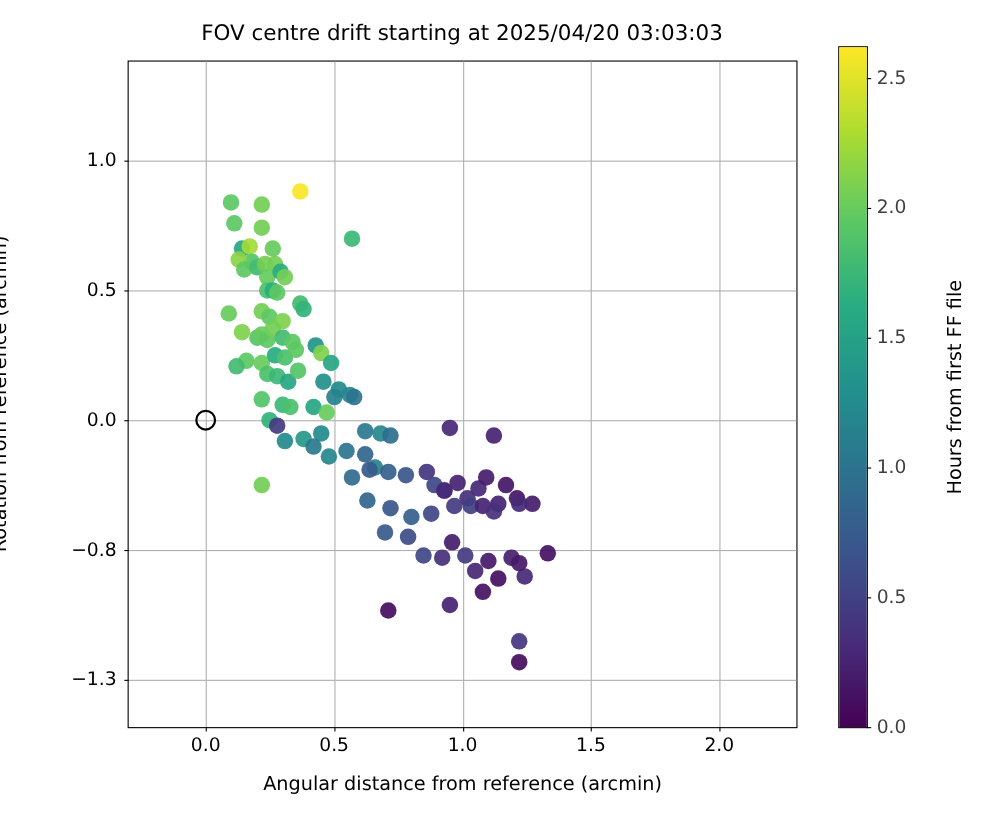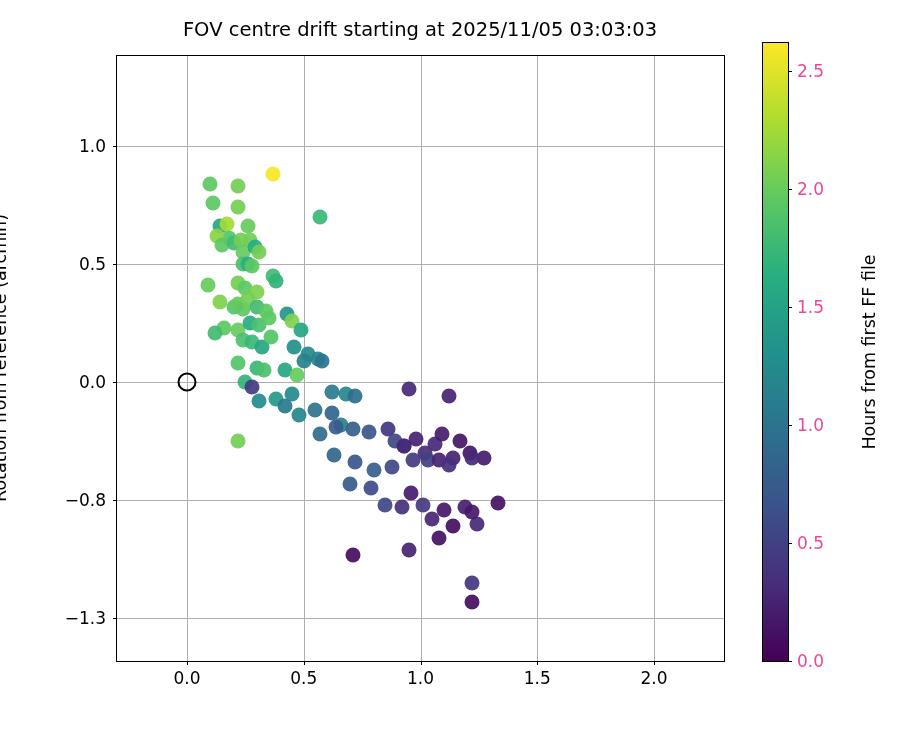--- a/index.html
+++ b/index.html
@@ -163,41 +163,41 @@
     position: absolute;
     left: 100%;
     width: 4px;
     height: 1px;
     background: #000000;
   }
   .cb-label {
     position: absolute;
     left: calc(100% + 9px);
     font-size: 17px;
-    color: #ec4899;
+    color: #404040;
     transform: translateY(-50%);
     white-space: nowrap;
   }
   .cb-axis-label {
     position: absolute;
     left: 869px;
     top: 352px;
     font-size: 17.5px;
     color: #000000;
     white-space: nowrap;
     transform: translate(-50%, -50%) rotate(-90deg);
     transform-origin: center center;
   }
 </style>
 </head>
 <body>
 
 <div id="figure">
 
-  <div class="fig-title">FOV centre drift starting at 2025/11/05 03:03:03</div>
+  <div class="fig-title">FOV centre drift starting at 2025/04/20 03:03:03</div>
 
   <div id="axes">
     <div id="grid-layer">
         <div class="gridline-v" style="left: 70.0385px;"></div>
         <div class="gridline-v" style="left: 186.769px;"></div>
         <div class="gridline-v" style="left: 303.5px;"></div>
         <div class="gridline-v" style="left: 420.231px;"></div>
         <div class="gridline-v" style="left: 536.962px;"></div>
         <div class="gridline-h" style="top: 562.461px;"></div>
         <div class="gridline-h" style="top: 444.297px;"></div>
@@ -341,20 +341,21 @@
         <div class="ticklabel-y" style="top: 444.297px;">−0.8</div>
         <div class="tick-y" style="top: 326.133px;"></div>
         <div class="ticklabel-y" style="top: 326.133px;">0.0</div>
         <div class="tick-y" style="top: 207.969px;"></div>
         <div class="ticklabel-y" style="top: 207.969px;">0.5</div>
         <div class="tick-y" style="top: 89.8047px;"></div>
         <div class="ticklabel-y" style="top: 89.8047px;">1.0</div>
       </div>
   </div>
 
+  <div class="axis-label-x">Angular distance from reference (arcmin)</div>
   <div class="axis-label-y">Rotation from reference (arcmin)</div>
 
 
   <div id="colorbar-wrap">
     <div id="colorbar-gradient" style="background: linear-gradient(to top, rgb(68, 1, 84), rgb(71, 45, 123), rgb(59, 82, 139), rgb(44, 114, 142), rgb(33, 145, 140), rgb(40, 174, 128), rgb(94, 201, 98), rgb(173, 220, 48), rgb(253, 231, 37));"></div>
     <div id="colorbar-ticks">
         <div class="cb-tick" style="top: 618px;"></div>
         <div class="cb-label" style="top: 618px;">0.0</div>
         <div class="cb-tick" style="top: 500.061px;"></div>
         <div class="cb-label" style="top: 500.061px;">0.5</div>

